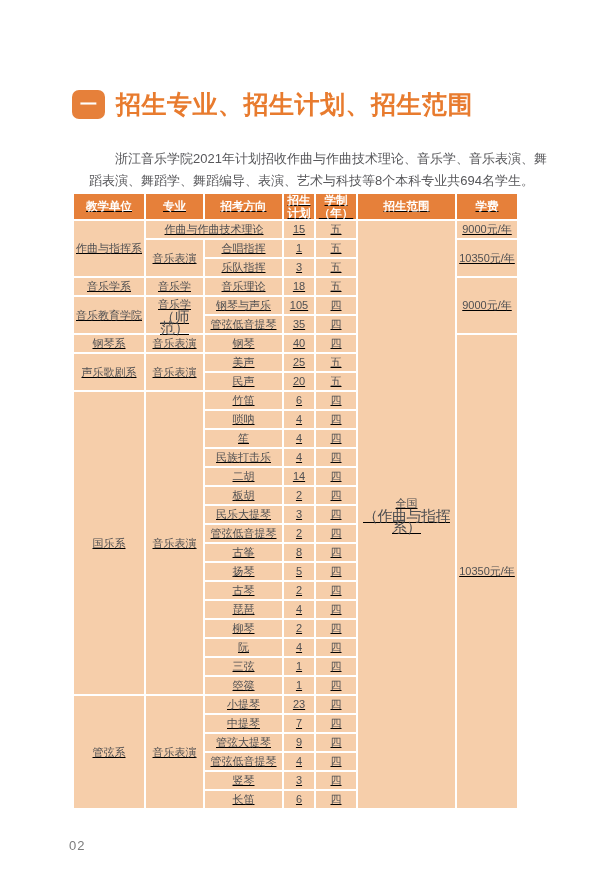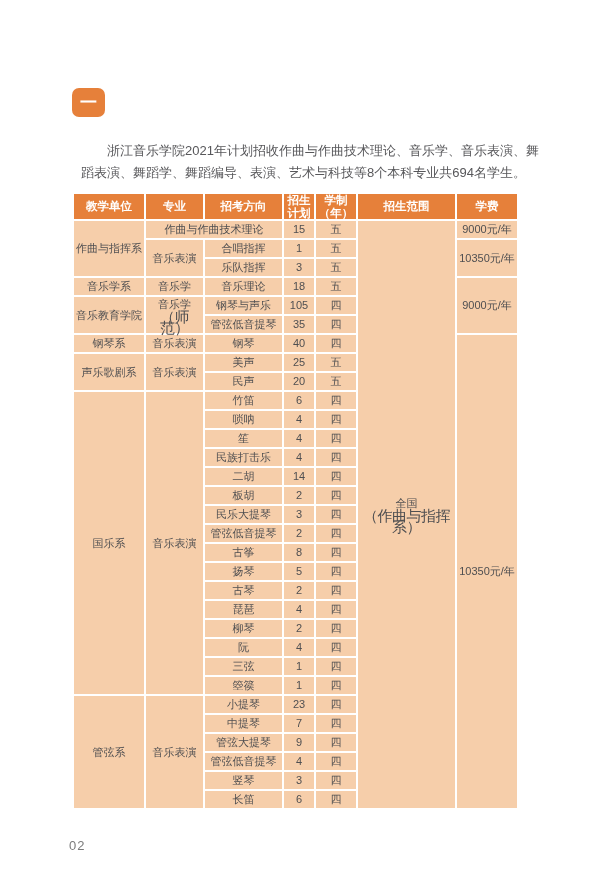--- a/index.html
+++ b/index.html
@@ -6,24 +6,24 @@
   body{font-family:"Liberation Sans","DejaVu Sans",sans-serif;background:#ffffff;}
   .page{position:relative;width:600px;height:884px;background:#ffffff;overflow:hidden;}
 
   .section-header{position:absolute;left:72px;top:88px;display:flex;align-items:center;gap:11px;}
   .badge{width:33px;height:29px;background:#E6803A;border-radius:7px;color:#ffffff;
          font-weight:bold;font-size:17px;display:flex;align-items:center;justify-content:center;}
   .title{font-family:"Liberation Serif","DejaVu Serif",serif;font-weight:bold;font-size:25px;
          color:#E87B2E;letter-spacing:0.5px;white-space:nowrap;}
 
   .intro{position:absolute;left:72px;top:131px;width:458px;font-size:13px;line-height:22px;
-         color:#57575A;text-indent:2em;text-align:justify;margin:9px;}
+         color:#57575A;text-indent:2em;text-align:justify;margin:17px;}
 
   table.adm{position:absolute;left:72px;top:192px;width:445px;border-collapse:collapse;
-            table-layout:fixed;}
+            table-layout:fixed;text-decoration:underline;}
   table.adm th{background:#E6803A;color:#ffffff;font-weight:bold;font-size:11.5px;
                height:23px;line-height:12.5px;white-space:pre-line;padding:0;
                border:2px solid #ffffff;text-align:center;vertical-align:middle;}
   table.adm td{background:#F6CEAA;color:#4F4F51;font-size:11px;height:17px;line-height:13px;
                padding:0;border:2px solid #ffffff;text-align:center;vertical-align:middle;}
   table.adm td .sub{font-size:15px;line-height:11px;letter-spacing:-0.5px;}
   table.adm td[data-name="tuition-cell"]{white-space:nowrap;}
   table.adm td[data-name="unit-cell"]{white-space:nowrap;}
 
   .page-number{position:absolute;left:33px;top:838px;font-size:13px;color:#7B7B7B;
@@ -31,20 +31,21 @@
 </style>
 </head>
 <body>
 
 <div class="page" data-name="document-page">
 
   <div class="section-header" data-name="section-header">
     <div class="badge" data-name="section-number-badge">
       <span data-name="section-number">一</span>
     </div>
+    <div class="title" data-name="section-title">招生专业、招生计划、招生范围</div>
   </div>
 
   <p class="intro" data-name="intro-paragraph">浙江音乐学院2021年计划招收作曲与作曲技术理论、音乐学、音乐表演、舞蹈表演、舞蹈学、舞蹈编导、表演、艺术与科技等8个本科专业共694名学生。</p>
 
   <table class="adm" data-name="admissions-table">
     <colgroup>
       <col style="width:72px">
         <col style="width:59px">
         <col style="width:79px">
       <col style="width:32px">

